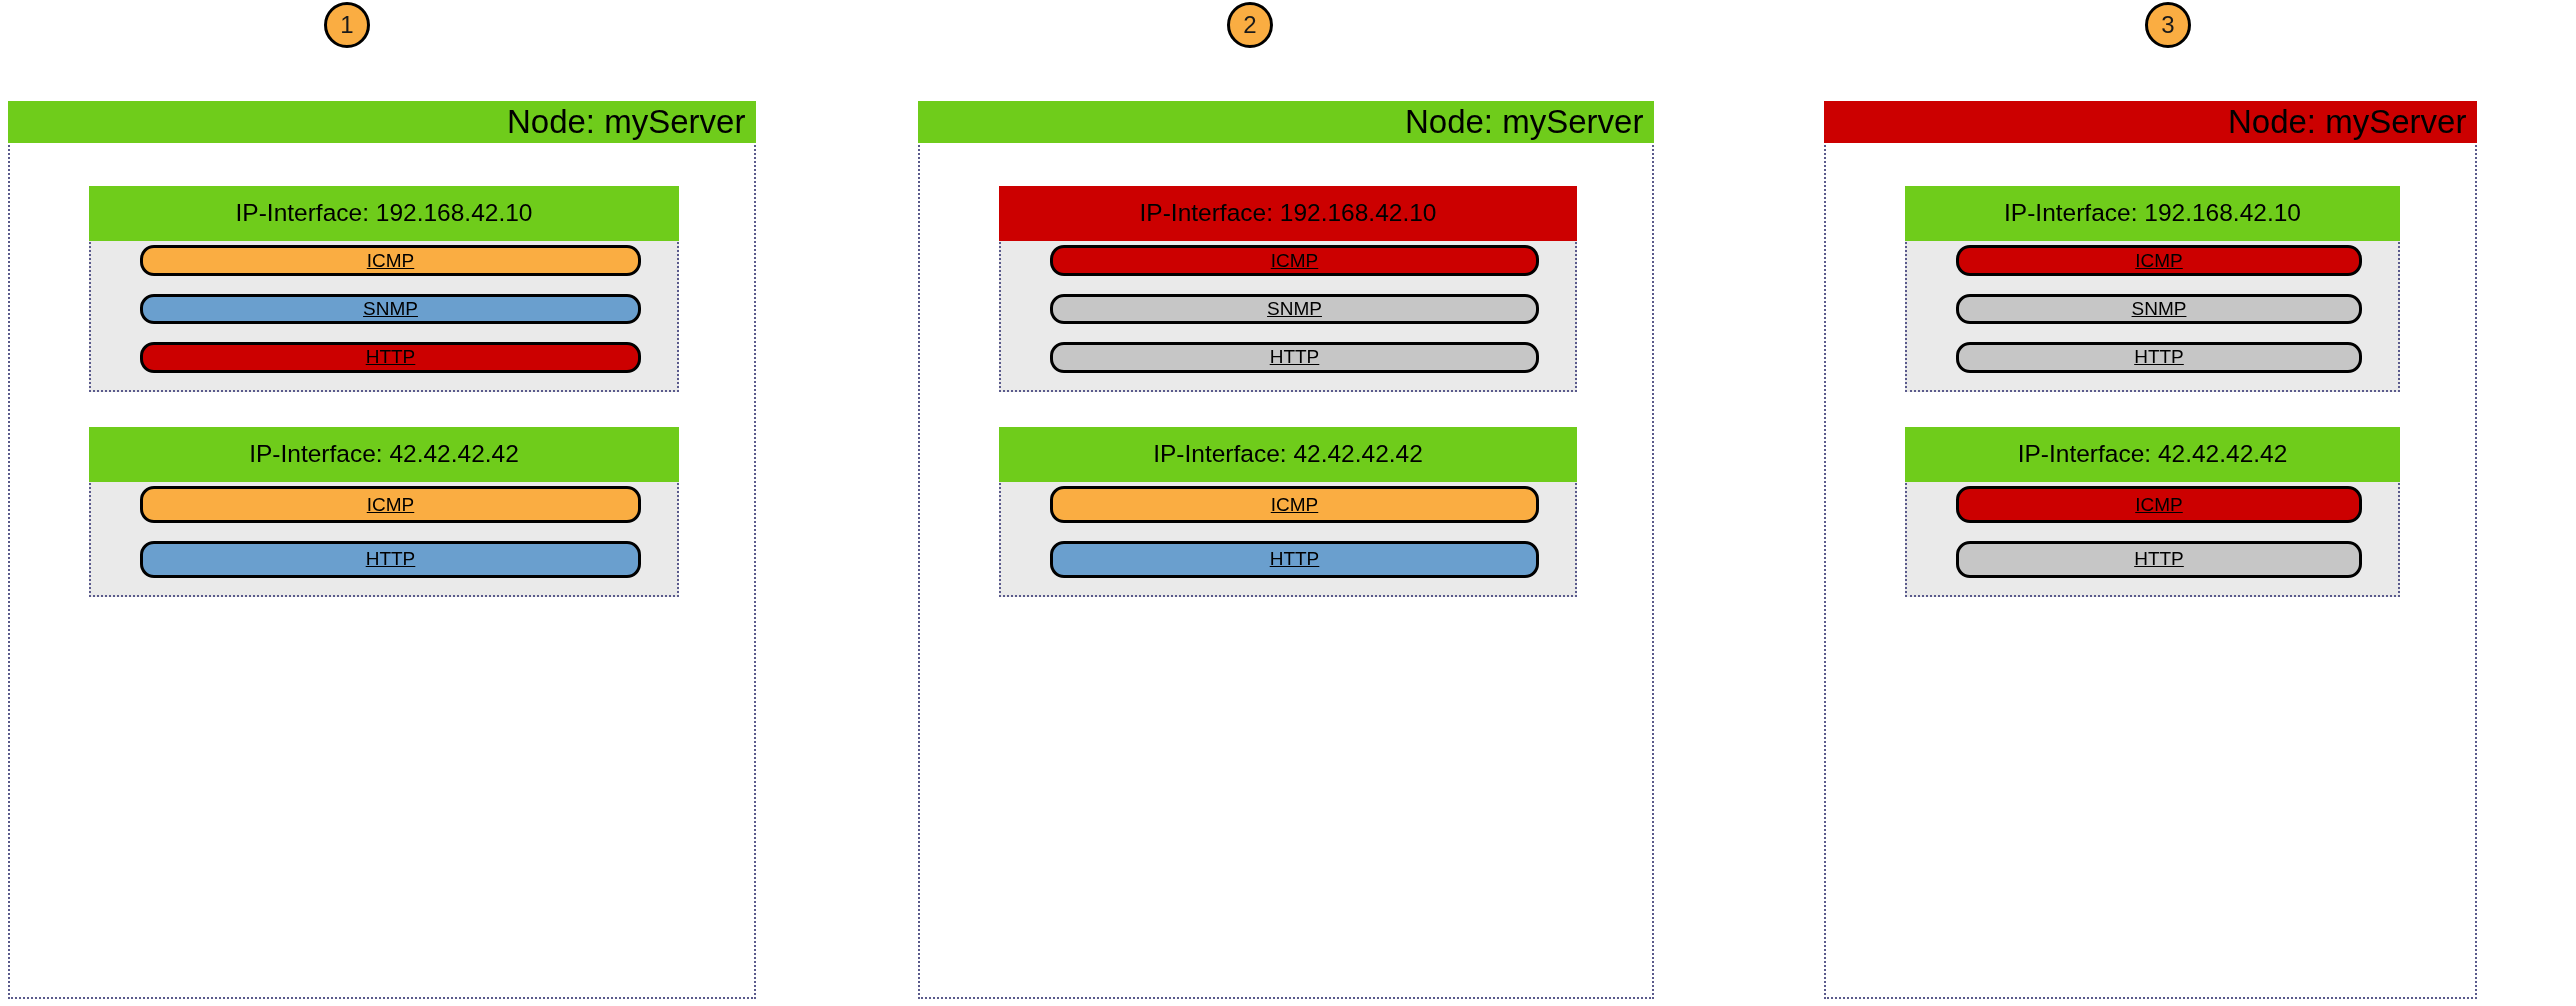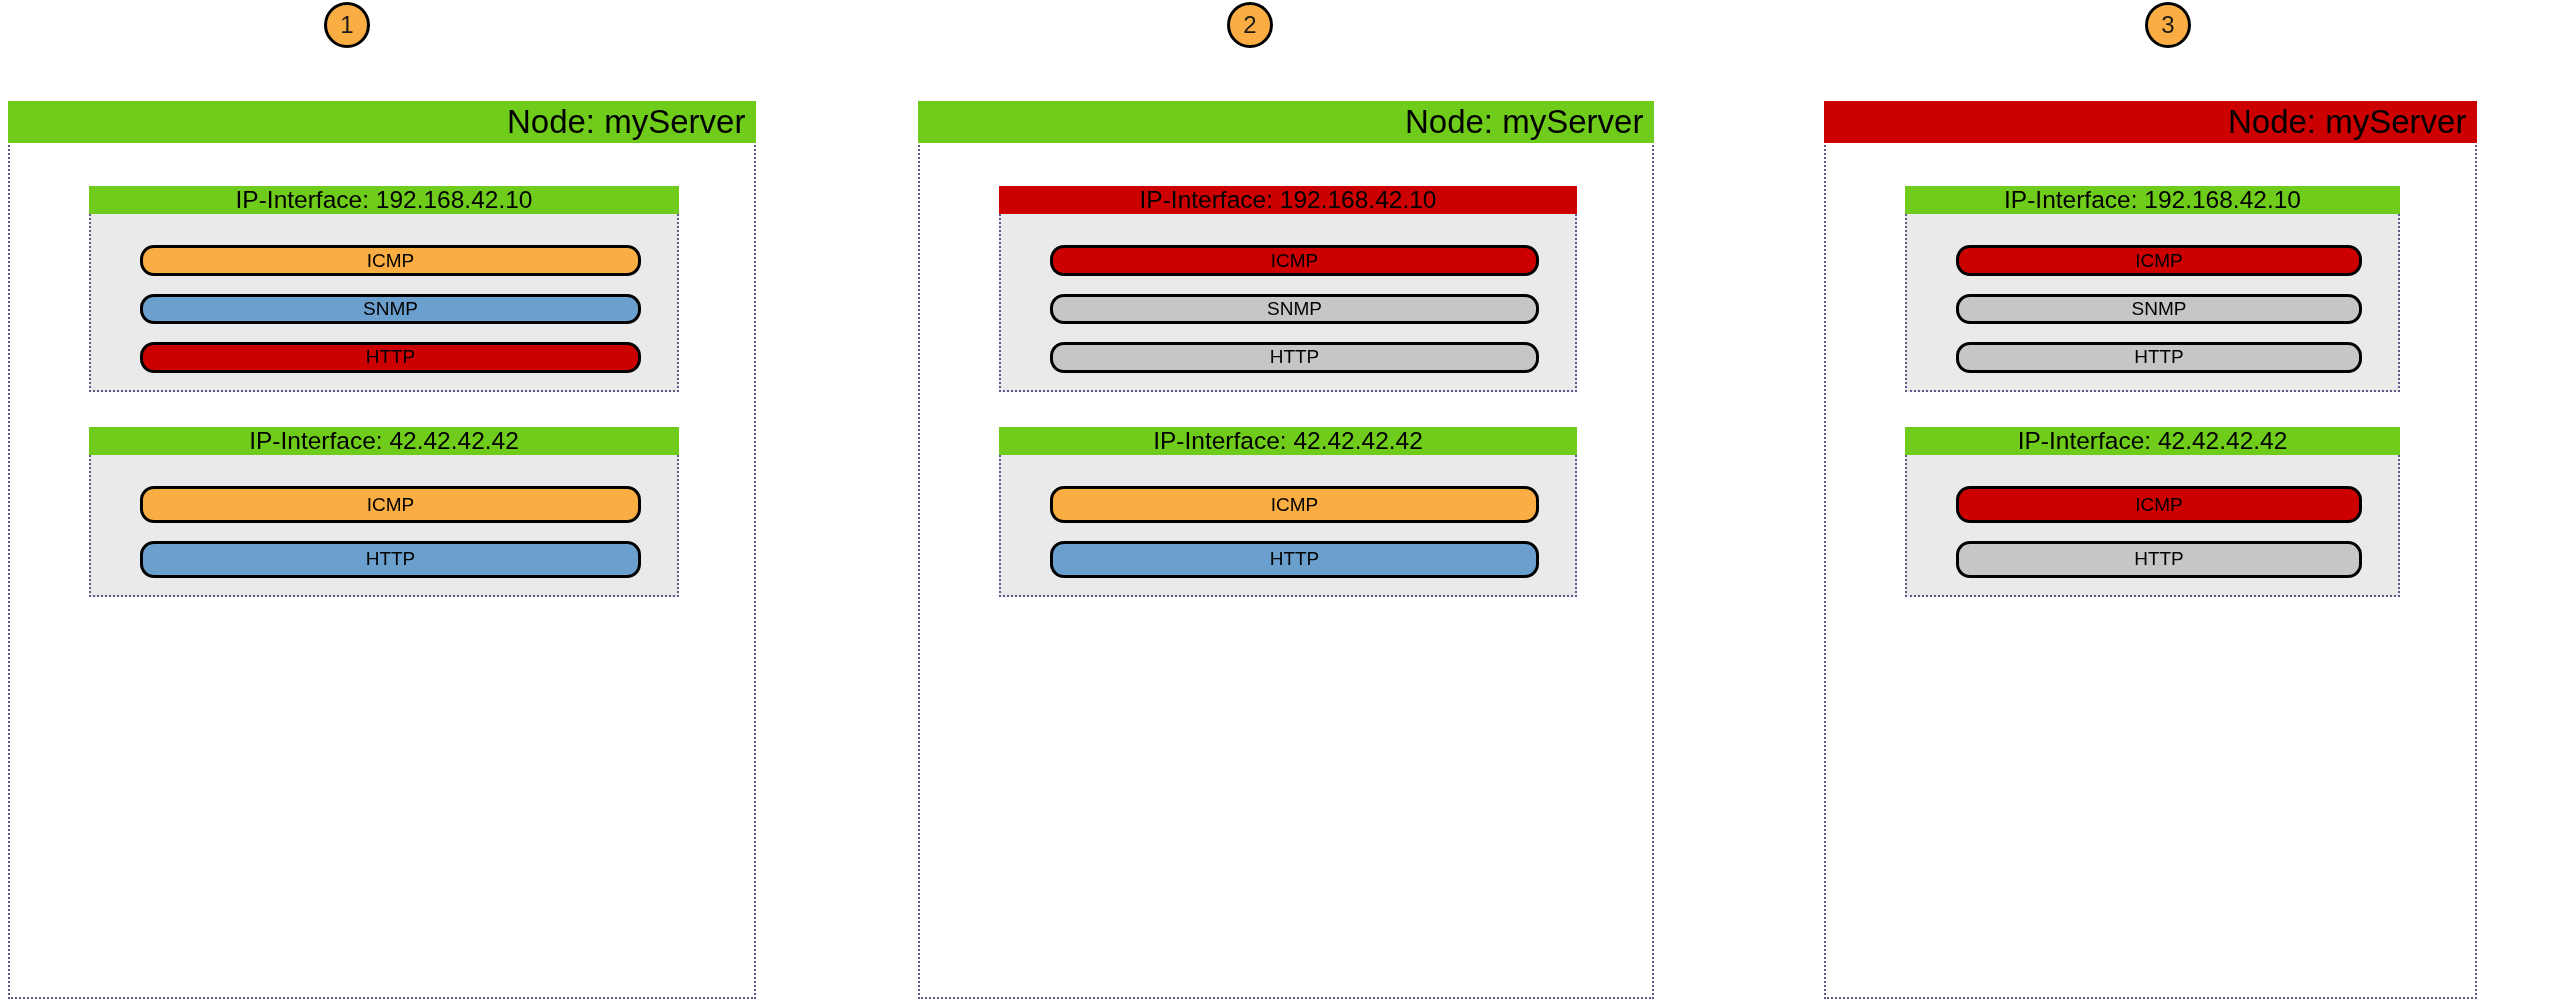--- a/index.html
+++ b/index.html
@@ -76,21 +76,21 @@
     position: absolute;
     border: 2.4px dotted #5a5a8c;
     box-sizing: border-box;
     background: #eaeaea;
   }
   .iface-header {
     position: absolute;
     top: -2.4px;
     left: -2.4px;
     right: -2.4px;
-    height: 28px;
+    height: 55px;
     display: flex;
     align-items: center;
     justify-content: center;
     box-sizing: border-box;
     font-size: 24.5px;
     color: #000000;
   }
   .svc-list {
     position: absolute;
     left: 0;
@@ -106,20 +106,21 @@
   .svc {
     height: 41px;
     border: 3.2px solid #000000;
     border-radius: 14px;
     box-sizing: border-box;
     display: flex;
     align-items: center;
     justify-content: center;
     font-size: 19px;
     color: #000000;
+    text-decoration: underline;
   }
 </style>
 </head>
 <body>
 
 <div id="board">
   <div class="badge-row">
       <div class="step-badge" style="left: 324px; background: rgb(250, 173, 66);">1</div>
       <div class="step-badge" style="left: 1227px; background: rgb(250, 173, 66);">2</div>
       <div class="step-badge" style="left: 2145px; background: rgb(250, 173, 66);">3</div>

